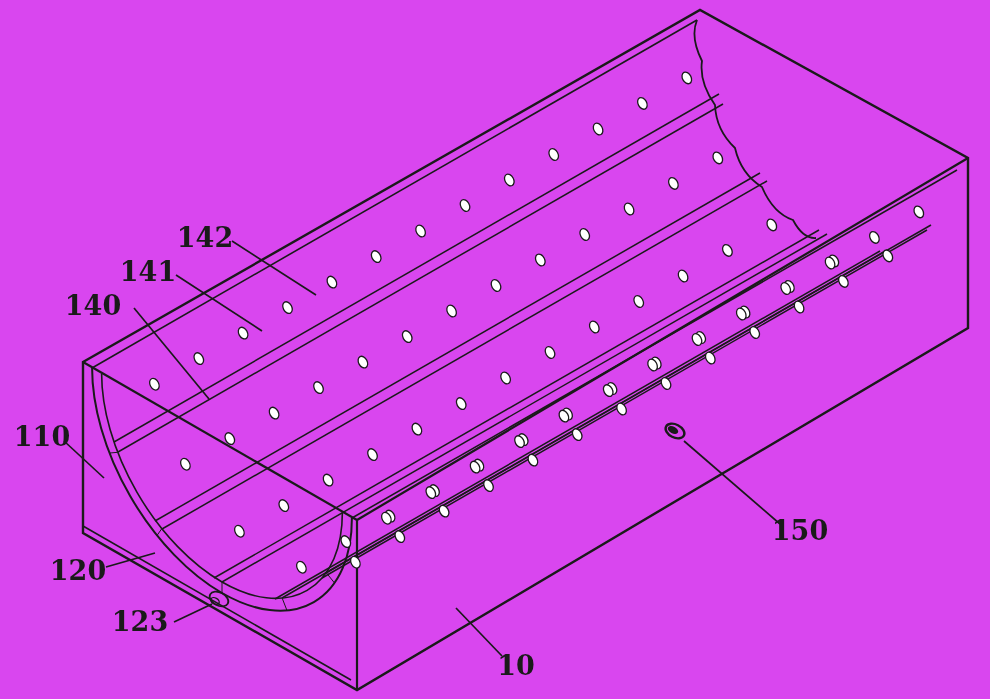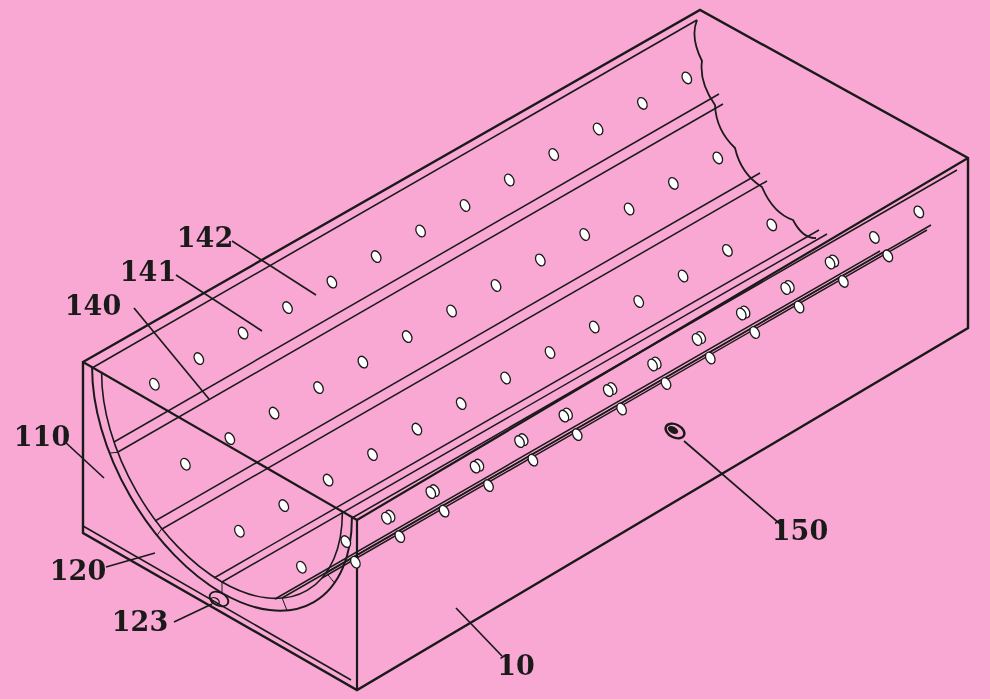--- a/index.html
+++ b/index.html
@@ -1,16 +1,16 @@
 <!DOCTYPE html>
 <html><head>
 <meta charset="utf-8">
 <style>
   html,body{margin:0;padding:0;background:#ffffff;}
-  .stage{position:relative;width:990px;height:699px;background:#f9a8d4;overflow:hidden;
+  .stage{position:relative;width:990px;height:699px;background:#d946ef;overflow:hidden;
          font-family:"DejaVu Serif", serif;}
   svg{display:block;}
   .ref-label{font-family:"DejaVu Serif", serif;font-weight:bold;font-size:27px;fill:#1a1a1a;}
   .ln{stroke:#1a1a1a;fill:none;}
 </style>
 </head>
 <body>
 
 <div class="stage">
 <svg width="990" height="699" viewBox="0 0 990 699">

